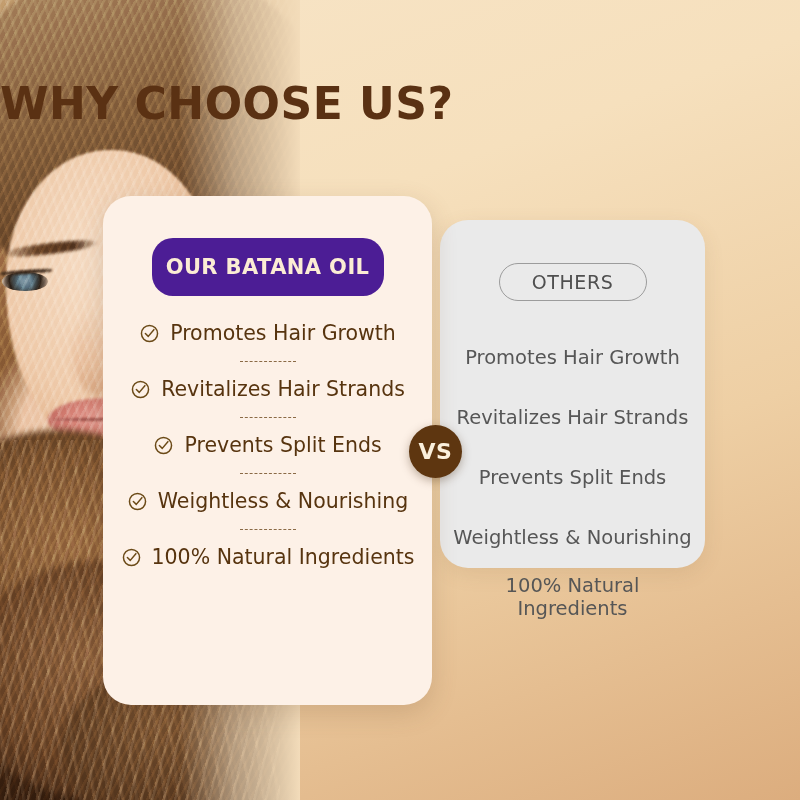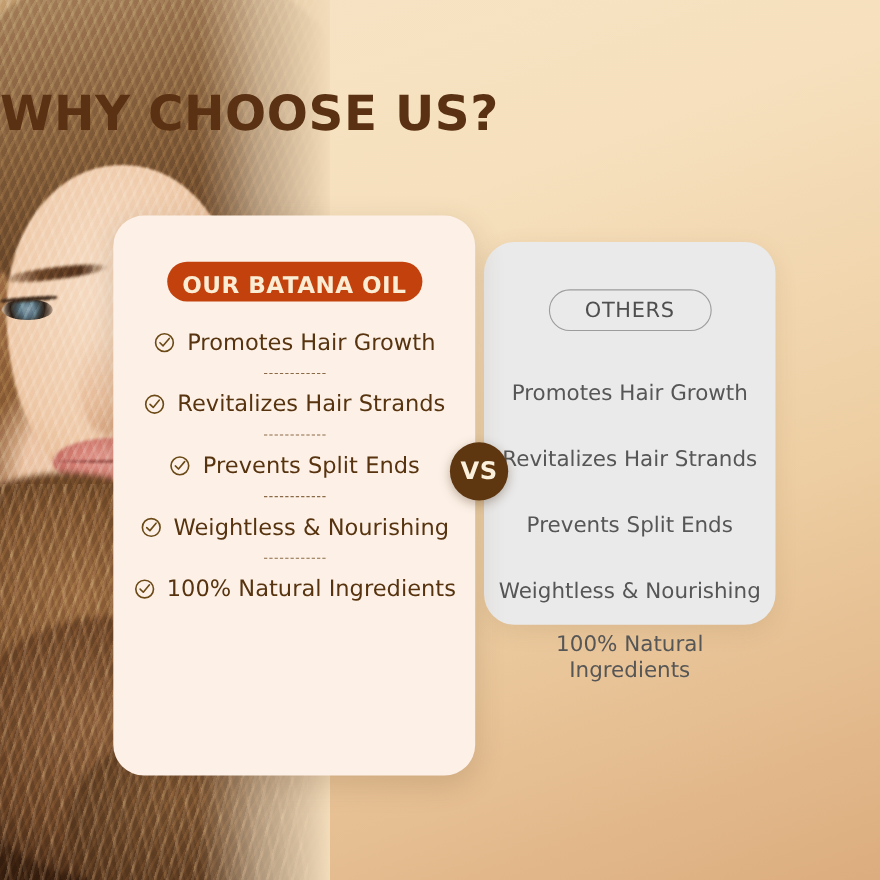--- a/index.html
+++ b/index.html
@@ -162,24 +162,24 @@
     box-shadow: 0 8px 26px rgba(110,75,45,0.20);
     z-index: 5;
     padding-top: 42px;
   }
 
   
   .badge-ours {
     display: block;
     margin: 0 auto;
     width: 232px;
-    height: 36px;
+    height: 58px;
     line-height: 42px;
     text-align: center;
-    background: #c2410c;
+    background: #4c1d95;
     color: #fbecd4;
     font-size: 21px;
     font-weight: 700;
     letter-spacing: 0.4px;
     border-radius: 21px;
     border: none;
     font-family: inherit;
     cursor: pointer;
   }
   .badge-others {
@@ -238,21 +238,21 @@
     color: #565656;
     font-size: 19.5px;
     font-weight: 400;
     padding: 0 10px;
     text-align: center;
   }
 
   
   .vs-badge {
     position: absolute;
-    left: 409px; top: 402px;
+    left: 409px; top: 425px;
     width: 53px; height: 53px;
     border-radius: 50%;
     background: #5e3610;
     color: #fbf0dc;
     font-size: 22px;
     font-weight: 700;
     letter-spacing: 0.5px;
     display: flex;
     align-items: center;
     justify-content: center;

